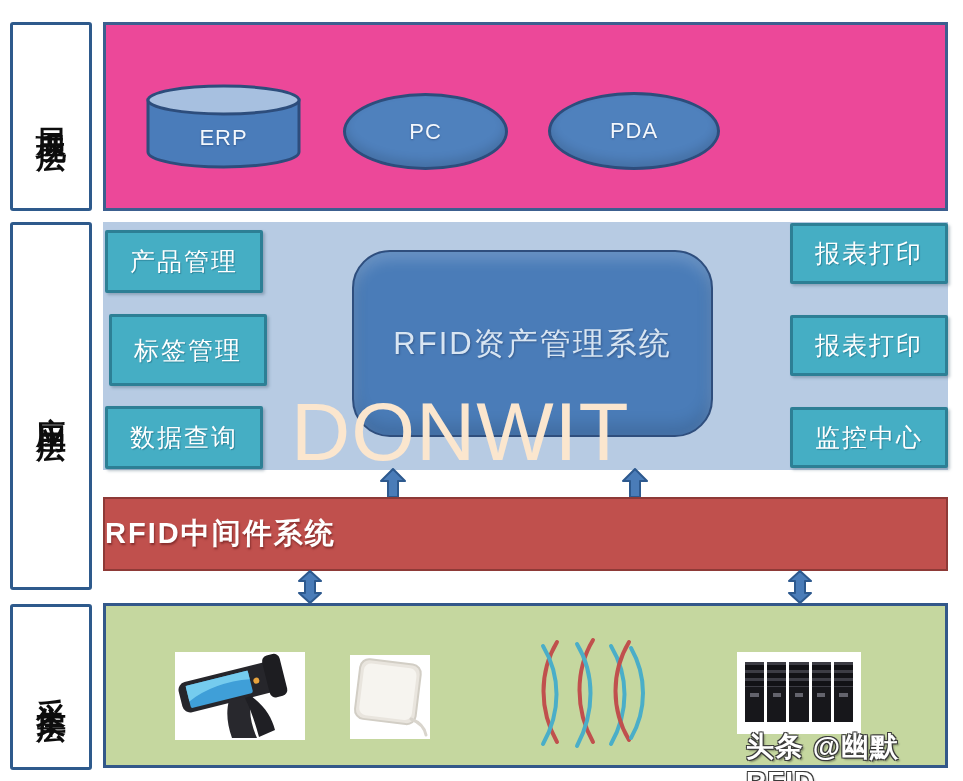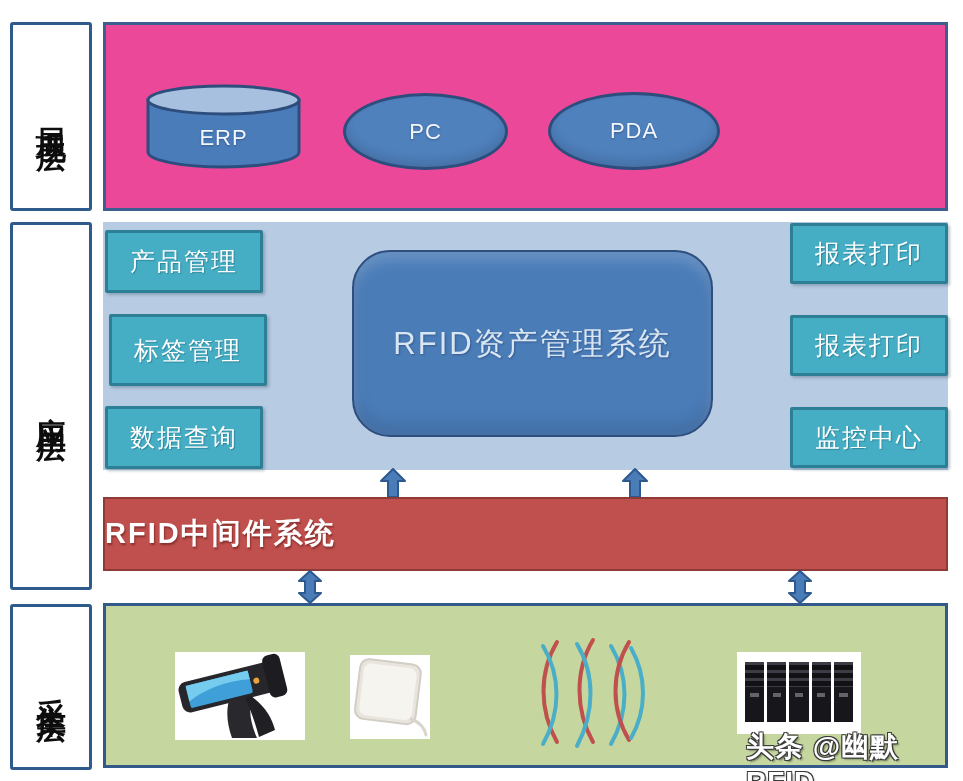--- a/index.html
+++ b/index.html
@@ -219,15 +219,16 @@
       <div class="rack-inner">
         <div class="tower"></div>
         <div class="tower"></div>
         <div class="tower"></div>
         <div class="tower"></div>
         <div class="tower"></div>
       </div>
     </div>
   </div>
 
+  <div class="wm-brand">DONWIT</div>
   <div class="wm-credit">头条 @幽默RFID</div>
 
 </div>
 
 </body></html>

